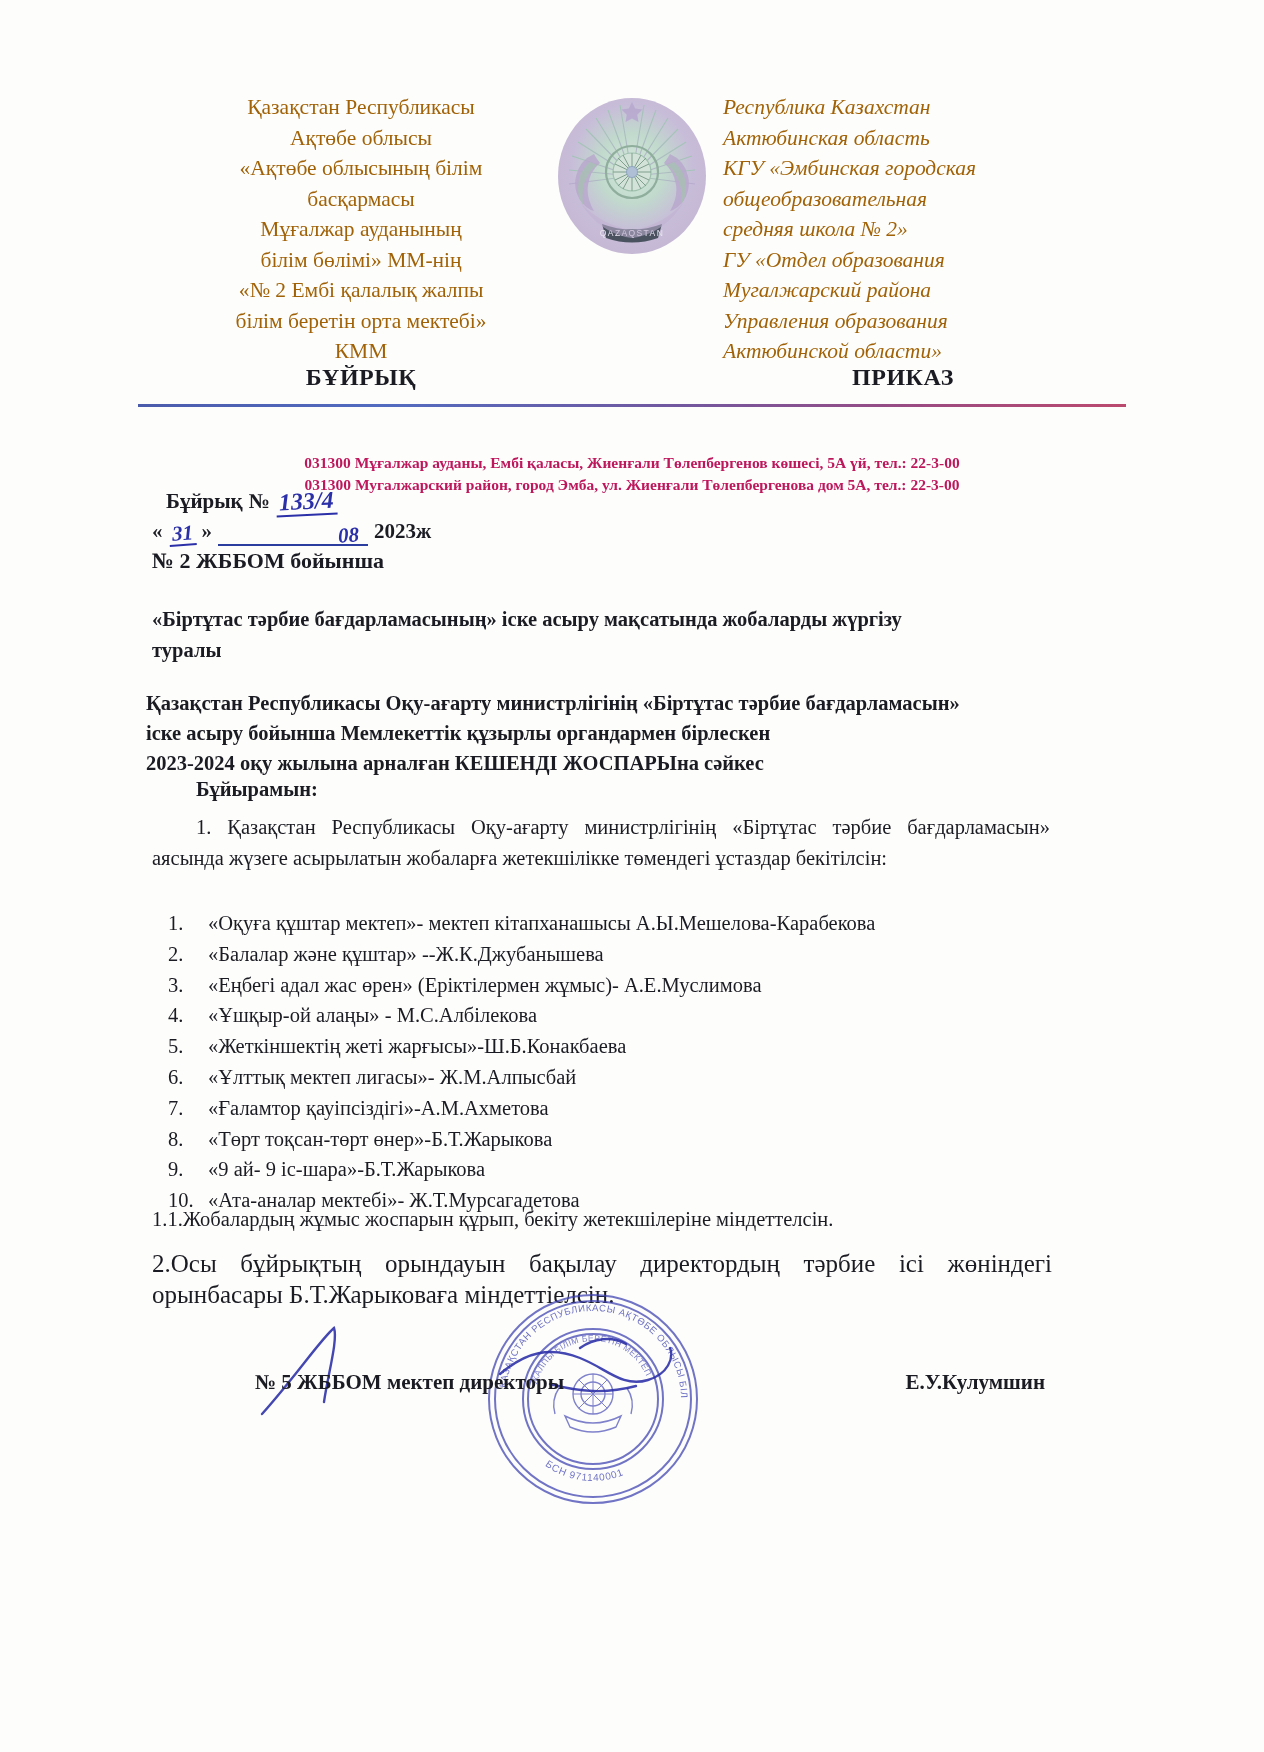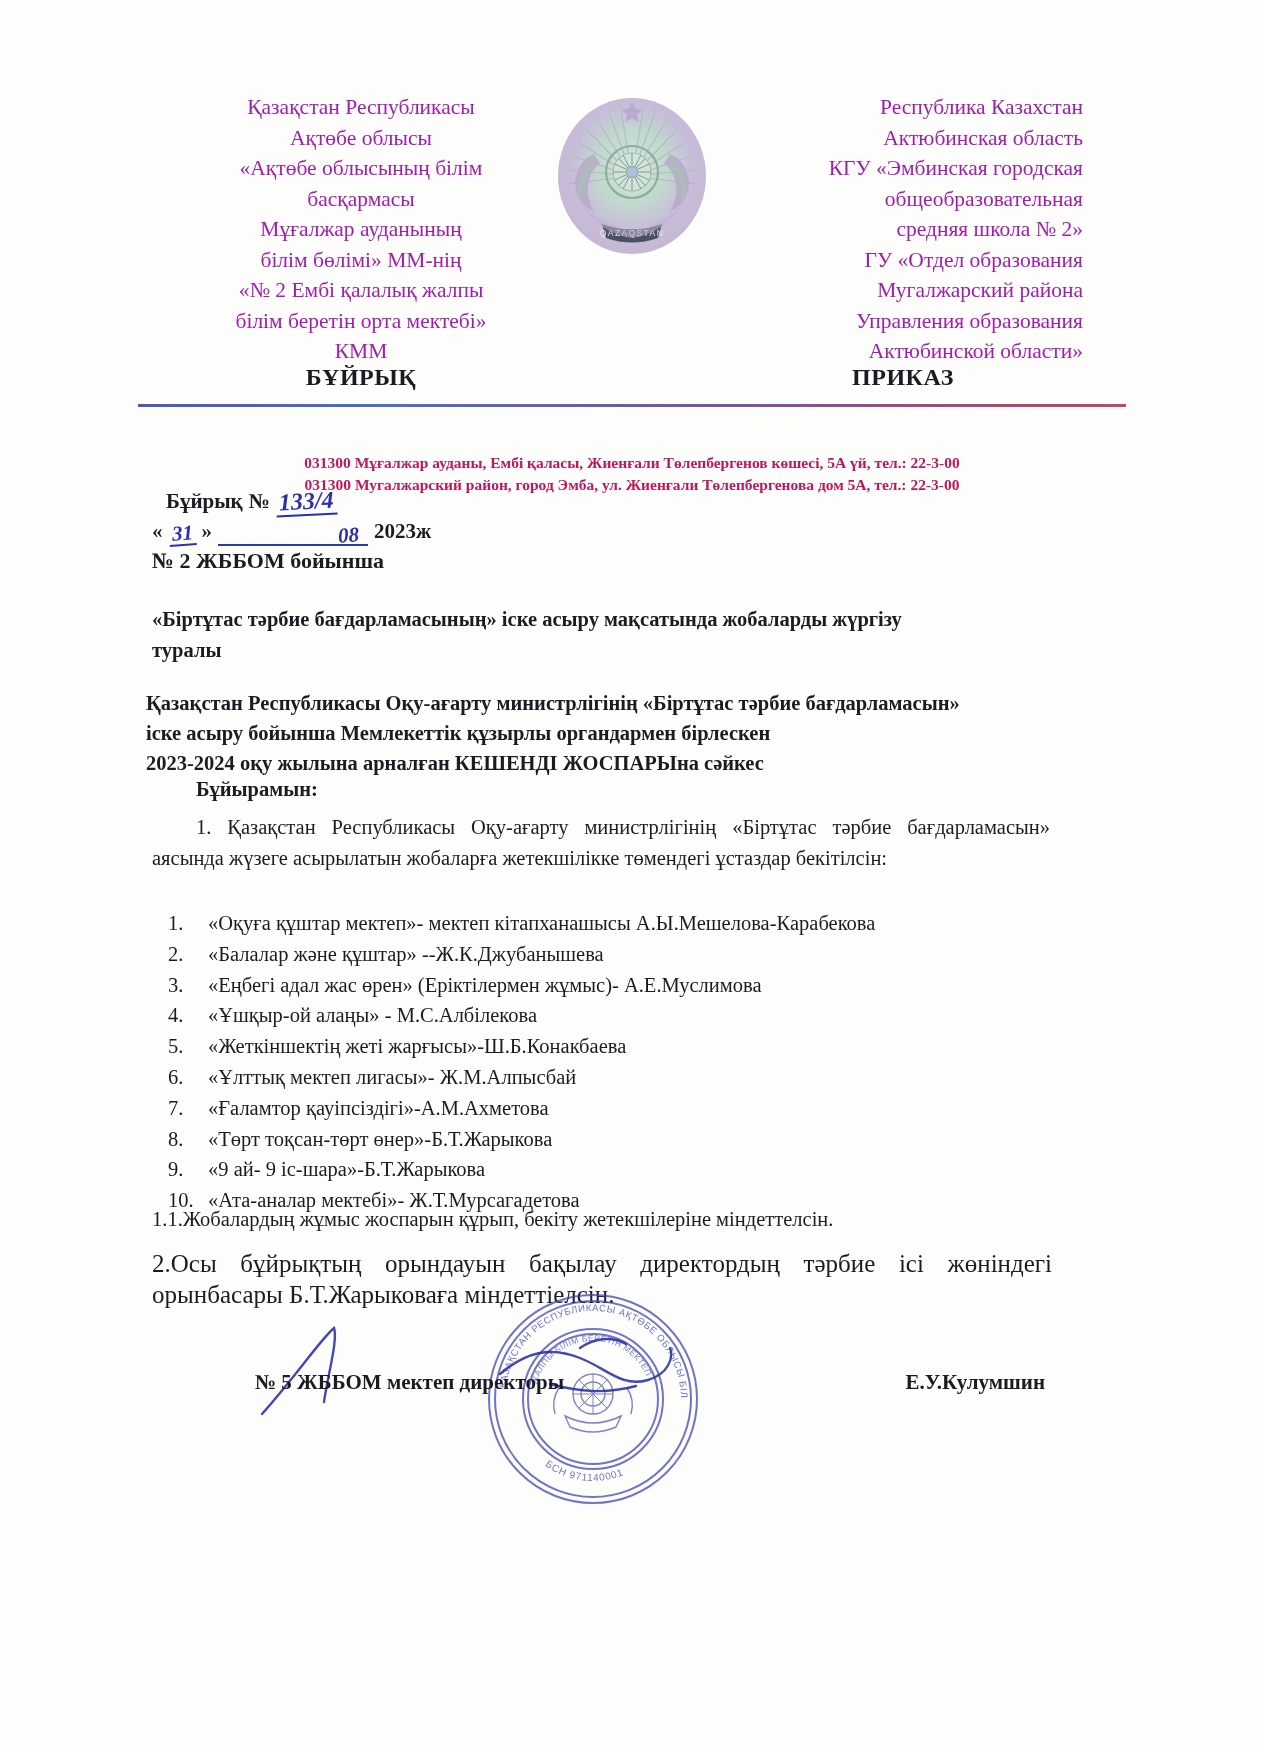--- a/index.html
+++ b/index.html
@@ -30,24 +30,24 @@
     width: 1264px;
     display: flex;
     justify-content: center;
     align-items: flex-start;
   }
   .head-col {
     width: 360px;
     text-align: center;
     font-size: 21.5px;
     line-height: 30.5px;
-    color: #a21caf;
+    color: #a16207;
   }
   .head-col.left { margin-right: 6px; }
-  .head-col.right { margin-left: 6px; text-align: right; }
+  .head-col.right { margin-left: 6px; text-align: left; font-style: italic; }
   .head-col div { white-space: nowrap; }
 
   .emblem-wrap {
     width: 170px;
     display: flex;
     justify-content: center;
     padding-top: 4px;
   }
   .emblem {
     width: 160px;

